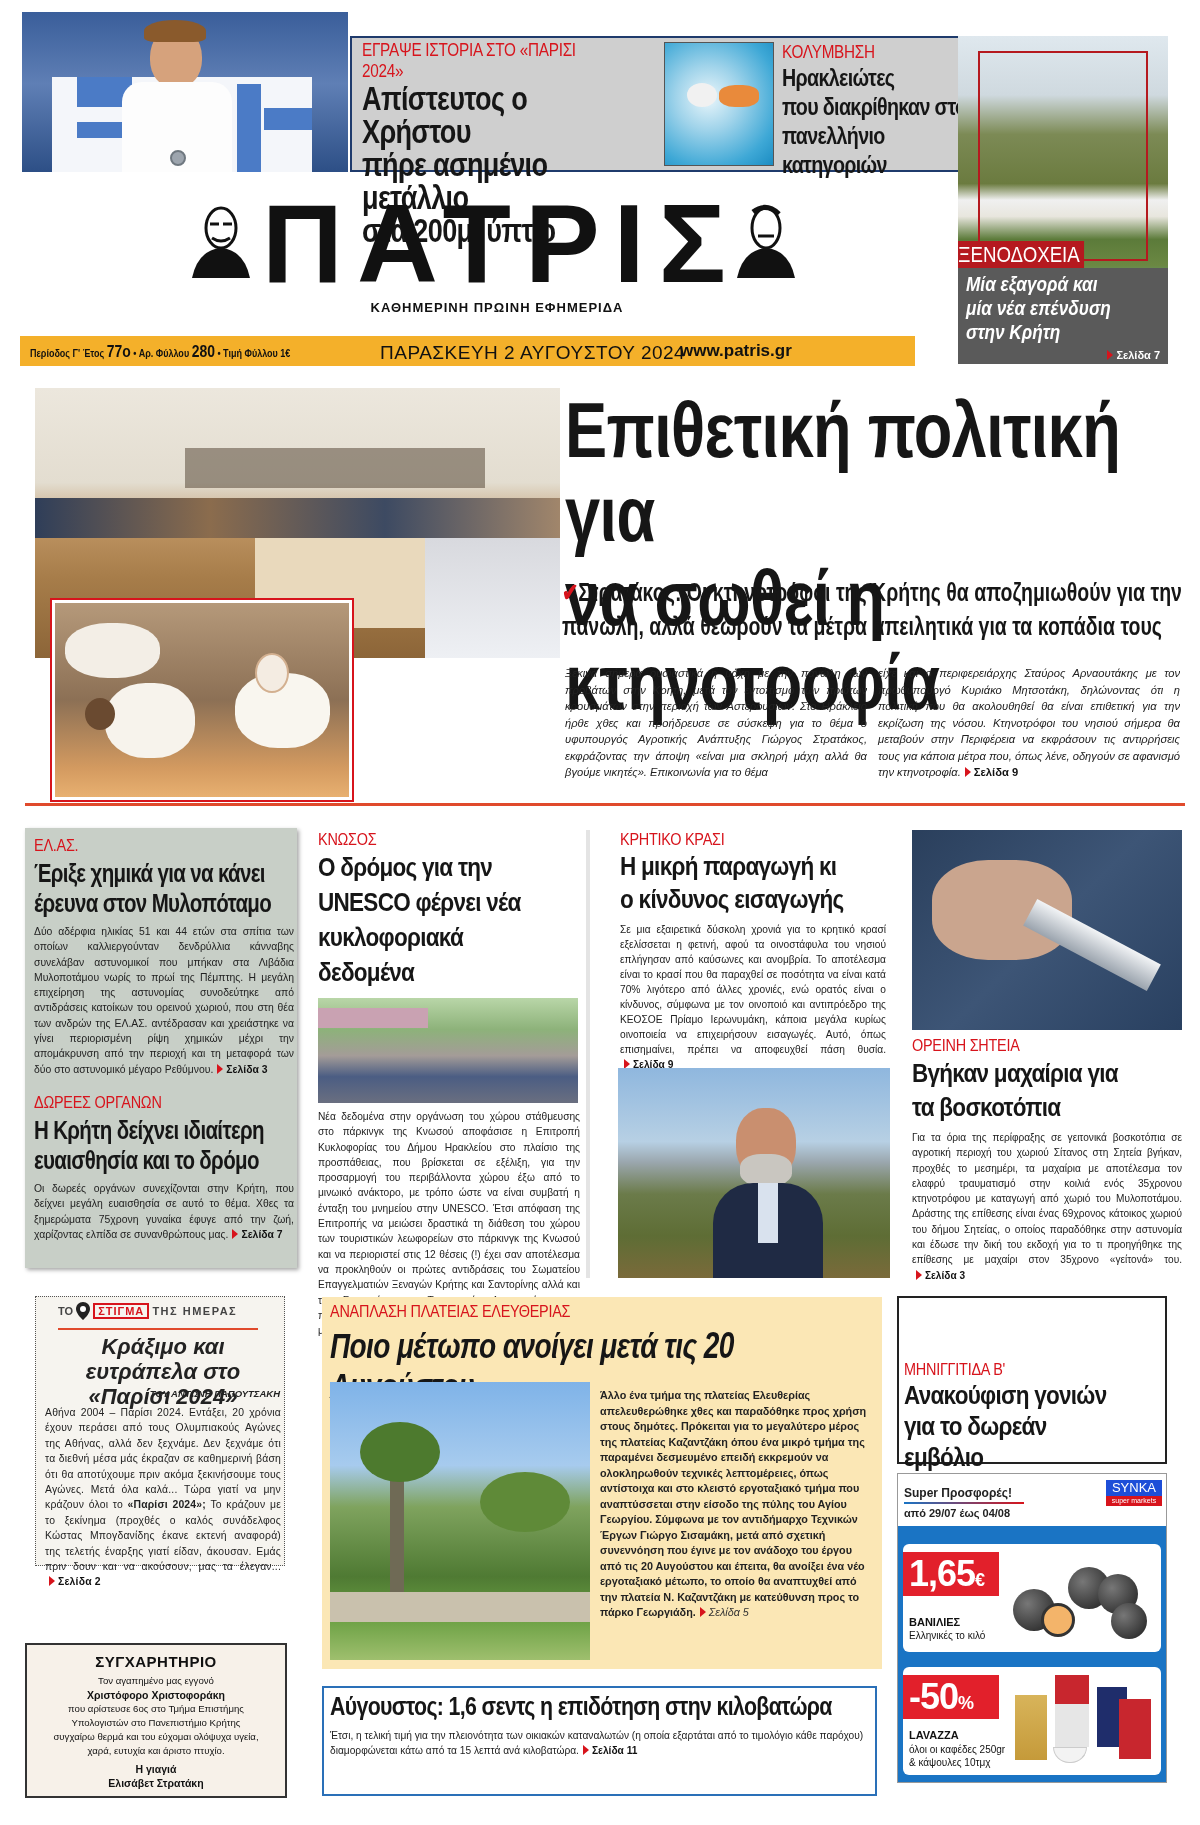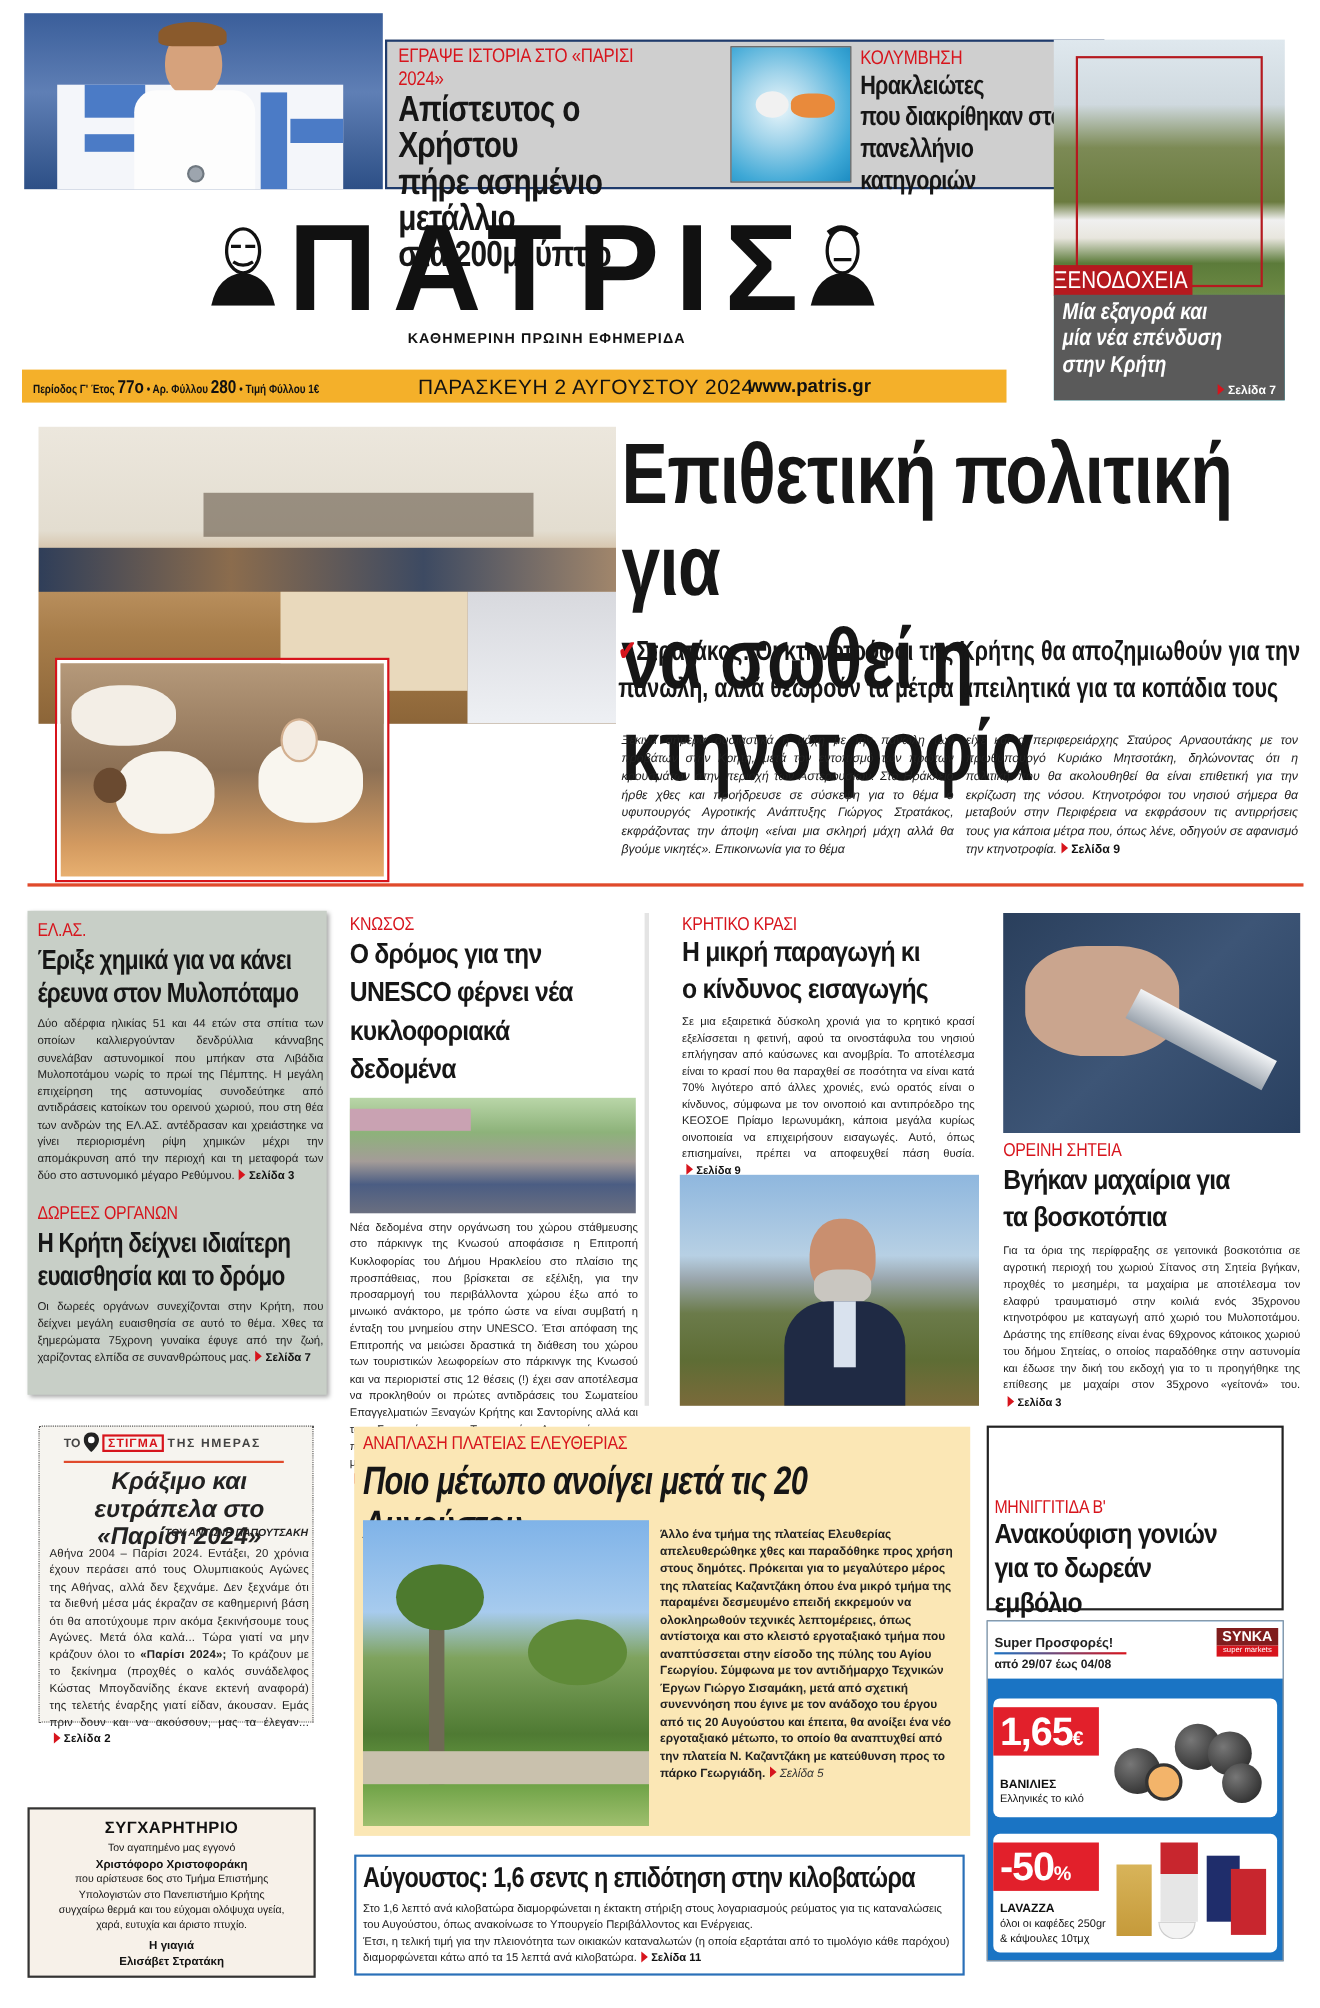--- a/index.html
+++ b/index.html
@@ -200,38 +200,37 @@
   <div class="abs" style="left:60px;top:70px;width:14px;height:170px;background:#6f6a55"></div>
   <div class="abs" style="left:30px;top:40px;width:80px;height:60px;border-radius:50%;background:#4d7a2e"></div>
   <div class="abs" style="left:150px;top:90px;width:90px;height:60px;border-radius:50%;background:#5f8a38"></div>
   <div class="abs" style="left:0;top:210px;width:260px;height:30px;background:#c9c1ad"></div>
 </div>
 <div class="abs body" style="left:600px;top:1388px;width:276px;font-weight:bold;font-size:10.8px;line-height:15.5px;text-align:left;color:#222"><span>Άλλο ένα τμήμα της πλατείας Ελευθερίας απελευθερώθηκε χθες και παραδόθηκε προς χρήση στους δημότες. Πρόκειται για το μεγαλύτερο μέρος της πλατείας Καζαντζάκη όπου ένα μικρό τμήμα της παραμένει δεσμευμένο επειδή εκκρεμούν να ολοκληρωθούν τεχνικές λεπτομέρειες, όπως αντίστοιχα και στο κλειστό εργοταξιακό τμήμα που αναπτύσσεται στην είσοδο της πύλης του Αγίου Γεωργίου. Σύμφωνα με τον αντιδήμαρχο Τεχνικών Έργων Γιώργο Σισαμάκη, μετά από σχετική συνεννόηση που έγινε με τον ανάδοχο του έργου από τις 20 Αυγούστου και έπειτα, θα ανοίξει ένα νέο εργοταξιακό μέτωπο, το οποίο θα αναπτυχθεί από την πλατεία Ν. Καζαντζάκη με κατεύθυνση προς το πάρκο Γεωργιάδη.</span><span class="sel" style="font-style:italic;font-weight:normal;color:#333">Σελίδα 5</span></div>
 
 <div class="abs" style="left:322px;top:1686px;width:555px;height:110px;border:2px solid #2a70b8"></div>
 <div class="abs hl" style="left:330px;top:1690px;font-size:26px;line-height:32px;width:670px;transform:scaleX(.82)">Αύγουστος: 1,6 σεντς η επιδότηση στην κιλοβατώρα</div>
 <div class="abs body" style="left:330px;top:1728px;width:542px;font-size:10.2px;line-height:15px;text-align:left">
-  <div>Στο 1,6 λεπτό ανά κιλοβατώρα διαμορφώνεται η έκτακτη στήριξη στους λογαριασμούς ρεύματος για τις καταναλώσεις του Αυγούστου, όπως ανακοίνωσε το Υπουργείο Περιβάλλοντος και Ενέργειας.</div>
   <div><span>Έτσι, η τελική τιμή για την πλειονότητα των οικιακών καταναλωτών (η οποία εξαρτάται από το τιμολόγιο κάθε παρόχου) διαμορφώνεται κάτω από τα 15 λεπτά ανά κιλοβατώρα.</span><span class="sel">Σελίδα 11</span></div>
 </div>
 
 <div class="abs" style="left:897px;top:1296px;width:270px;height:168px;border:2px solid #222"></div>
 <div class="abs" style="left:904px;top:1360px;width:262px">
   <div class="kicker">ΜΗΝΙΓΓΙΤΙΔΑ Β'</div>
   <div class="hl" style="font-size:25px;line-height:31px;width:240px;transform:scaleX(.9)">Ανακούφιση γονιών για το δωρεάν εμβόλιο</div>
   <div class="body" style="margin-top:5px;font-size:9.2px;line-height:13.3px;text-align:left"><br><span class="sel">Σελίδα 7</span></div>
 </div>
 
 <div class="abs" style="left:897px;top:1473px;width:270px;height:310px;background:#1a74c4;border:1px solid #999">
   <div class="abs" style="left:0;top:0;width:268px;height:52px;background:#fff"></div>
   <div class="abs" style="left:6px;top:12px;font-size:12px;font-weight:bold;color:#222">Super Προσφορές!</div>
   <div class="abs" style="left:6px;top:28px;width:120px;height:2px;background:linear-gradient(90deg,#1a74c4,#d7141c)"></div>
   <div class="abs" style="left:6px;top:33px;font-size:11px;font-weight:bold;color:#222">από 29/07 έως 04/08</div>
   <div class="abs" style="left:208px;top:6px;width:56px;height:34px;text-align:center">
-    <div style="background:#7f1d1d;color:#fff;font-weight:bold;font-size:13px;line-height:16px">SYNKA</div>
+    <div style="background:#1d4ed8;color:#fff;font-weight:normal;font-size:13px;line-height:16px">SYNKA</div>
     <div style="background:#d7141c;color:#fff;font-size:7px;line-height:10px">super markets</div>
   </div>
 
   <div class="abs" style="left:5px;top:70px;width:258px;height:108px;background:#fff;border-radius:6px">
     <div class="abs" style="left:0;top:8px;width:96px;height:44px;background:#e2202b;color:#fff;font-weight:bold">
       <span style="font-size:36px;line-height:44px;padding-left:6px;letter-spacing:-1px">1,65</span><span style="font-size:18px">€</span>
     </div>
     <div class="abs" style="left:6px;top:72px;font-size:11px;font-weight:bold">ΒΑΝΙΛΙΕΣ</div>
     <div class="abs" style="left:6px;top:86px;font-size:10px">Ελληνικές το κιλό</div>
     <div class="abs" style="left:110px;top:15px;width:140px;height:85px">

